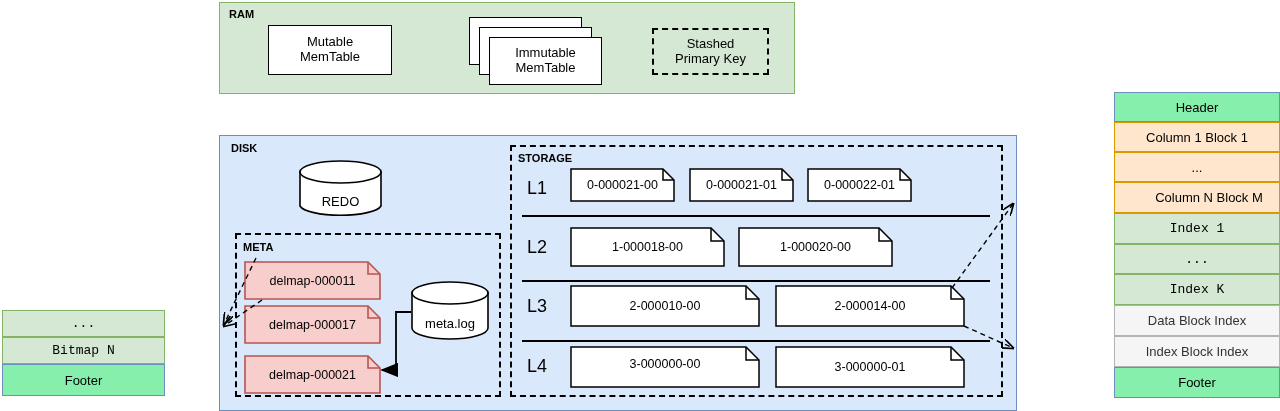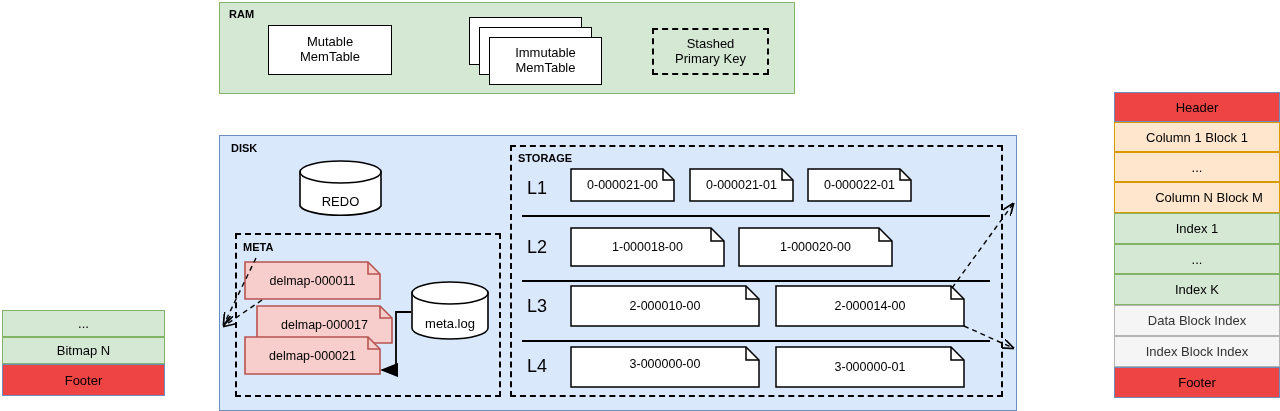--- a/index.html
+++ b/index.html
@@ -105,23 +105,23 @@
   .panel-row {
     position: absolute;
     display: flex;
     align-items: center;
     justify-content: center;
     font-size: 13px;
     color: #000;
     box-sizing: border-box;
     text-align: center;
   }
-  .fill-blue   { background: #ef4444; border: 1px solid #6c8ebf; }
+  .fill-blue   { background: #86efac; border: 1px solid #6c8ebf; }
   .fill-orange { background: #ffe6cc; border: 1px solid #d79b00; }
-  .fill-green  { background: #d5e8d4; border: 1px solid #82b366; }
+  .fill-green  { background: #d5e8d4; border: 1px solid #82b366; font-family: Liberation Mono, monospace; }
   .fill-grey   { background: #f5f5f5; border: 1px solid #b3b3b3; color:#333333; }
 
   
   #connectors { position: absolute; left:0; top:0; width:1280px; height:411px; pointer-events:none; }
 </style>
 </head>
 <body>
 
 <div id="canvas">
 
@@ -160,29 +160,29 @@
   <div class="region-label" style="left:243px; top:241px;">META</div>
 
   <div class="note" id="delmap-0" style="left:244px; top:261px; width:137px; height:39px;">
     <svg width="137" height="39" viewBox="0 0 137 39">
       <path d="M1,1 L124,1 L136,13 L136,38 L1,38 Z" fill="#f8cecc" stroke="#b85450" stroke-width="1.6"></path>
       <path d="M124,1 L124,13 L136,13" fill="none" stroke="#b85450" stroke-width="1.6"></path>
     </svg>
     <div class="note-label">delmap-000011</div>
   </div>
 
-  <div class="note" id="delmap-1" style="left:256px; top:305px; width:137px; height:39px;">
+  <div class="note" id="delmap-1" style="left:244px; top:305px; width:137px; height:39px;">
     <svg width="137" height="39" viewBox="0 0 137 39">
       <path d="M1,1 L124,1 L136,13 L136,38 L1,38 Z" fill="#f8cecc" stroke="#b85450" stroke-width="1.6"></path>
       <path d="M124,1 L124,13 L136,13" fill="none" stroke="#b85450" stroke-width="1.6"></path>
     </svg>
     <div class="note-label">delmap-000017</div>
   </div>
 
-  <div class="note" id="delmap-2" style="left:244px; top:336px; width:137px; height:39px;">
+  <div class="note" id="delmap-2" style="left:244px; top:355px; width:137px; height:39px;">
     <svg width="137" height="39" viewBox="0 0 137 39">
       <path d="M1,1 L124,1 L136,13 L136,38 L1,38 Z" fill="#f8cecc" stroke="#b85450" stroke-width="1.6"></path>
       <path d="M124,1 L124,13 L136,13" fill="none" stroke="#b85450" stroke-width="1.6"></path>
     </svg>
     <div class="note-label">delmap-000021</div>
   </div>
 
   <div class="cyl" style="left:411px; top:281px; width:78px; height:60px;">
     <svg width="78" height="60" viewBox="0 0 78 60">
       <path d="M1,12 L1,47 A38,11 0 0 0 77,47 L77,12 Z" fill="#ffffff" stroke="#000000" stroke-width="1.6"></path>

